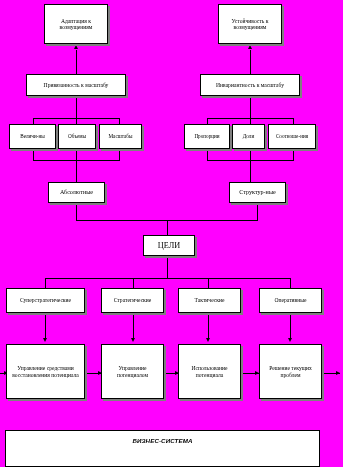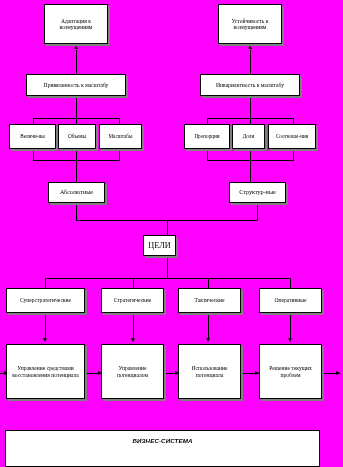--- a/index.html
+++ b/index.html
@@ -169,21 +169,21 @@
 
   <div class="box t-6" style="left:229px; top:182px; width:57px; height:21px;">
     <span>Структур-ные</span>
   </div>
 
   <div class="ln vl" style="left:76px; top:203px; height:18px;"></div>
   <div class="ln vl" style="left:257px; top:203px; height:18px;"></div>
   <div class="ln hl" style="left:76px; top:220px; width:182px;"></div>
   <div class="ln vl" style="left:167px; top:220px; height:16px;"></div>
 
-  <div class="box t-8" style="left:143px; top:235px; width:33px; height:21px;">
+  <div class="box t-8" style="left:143px; top:235px; width:52px; height:21px;">
     <span>ЦЕЛИ</span>
   </div>
 
   <div class="ln vl" style="left:167px; top:256px; height:23px;"></div>
   <div class="ln hl" style="left:45px; top:278px; width:245px;"></div>
   <div class="ln vl" style="left:45px; top:278px; height:10px;"></div>
   <div class="ln vl" style="left:133px; top:278px; height:10px;"></div>
   <div class="ln vl" style="left:208px; top:278px; height:10px;"></div>
   <div class="ln vl" style="left:290px; top:278px; height:10px;"></div>
 

